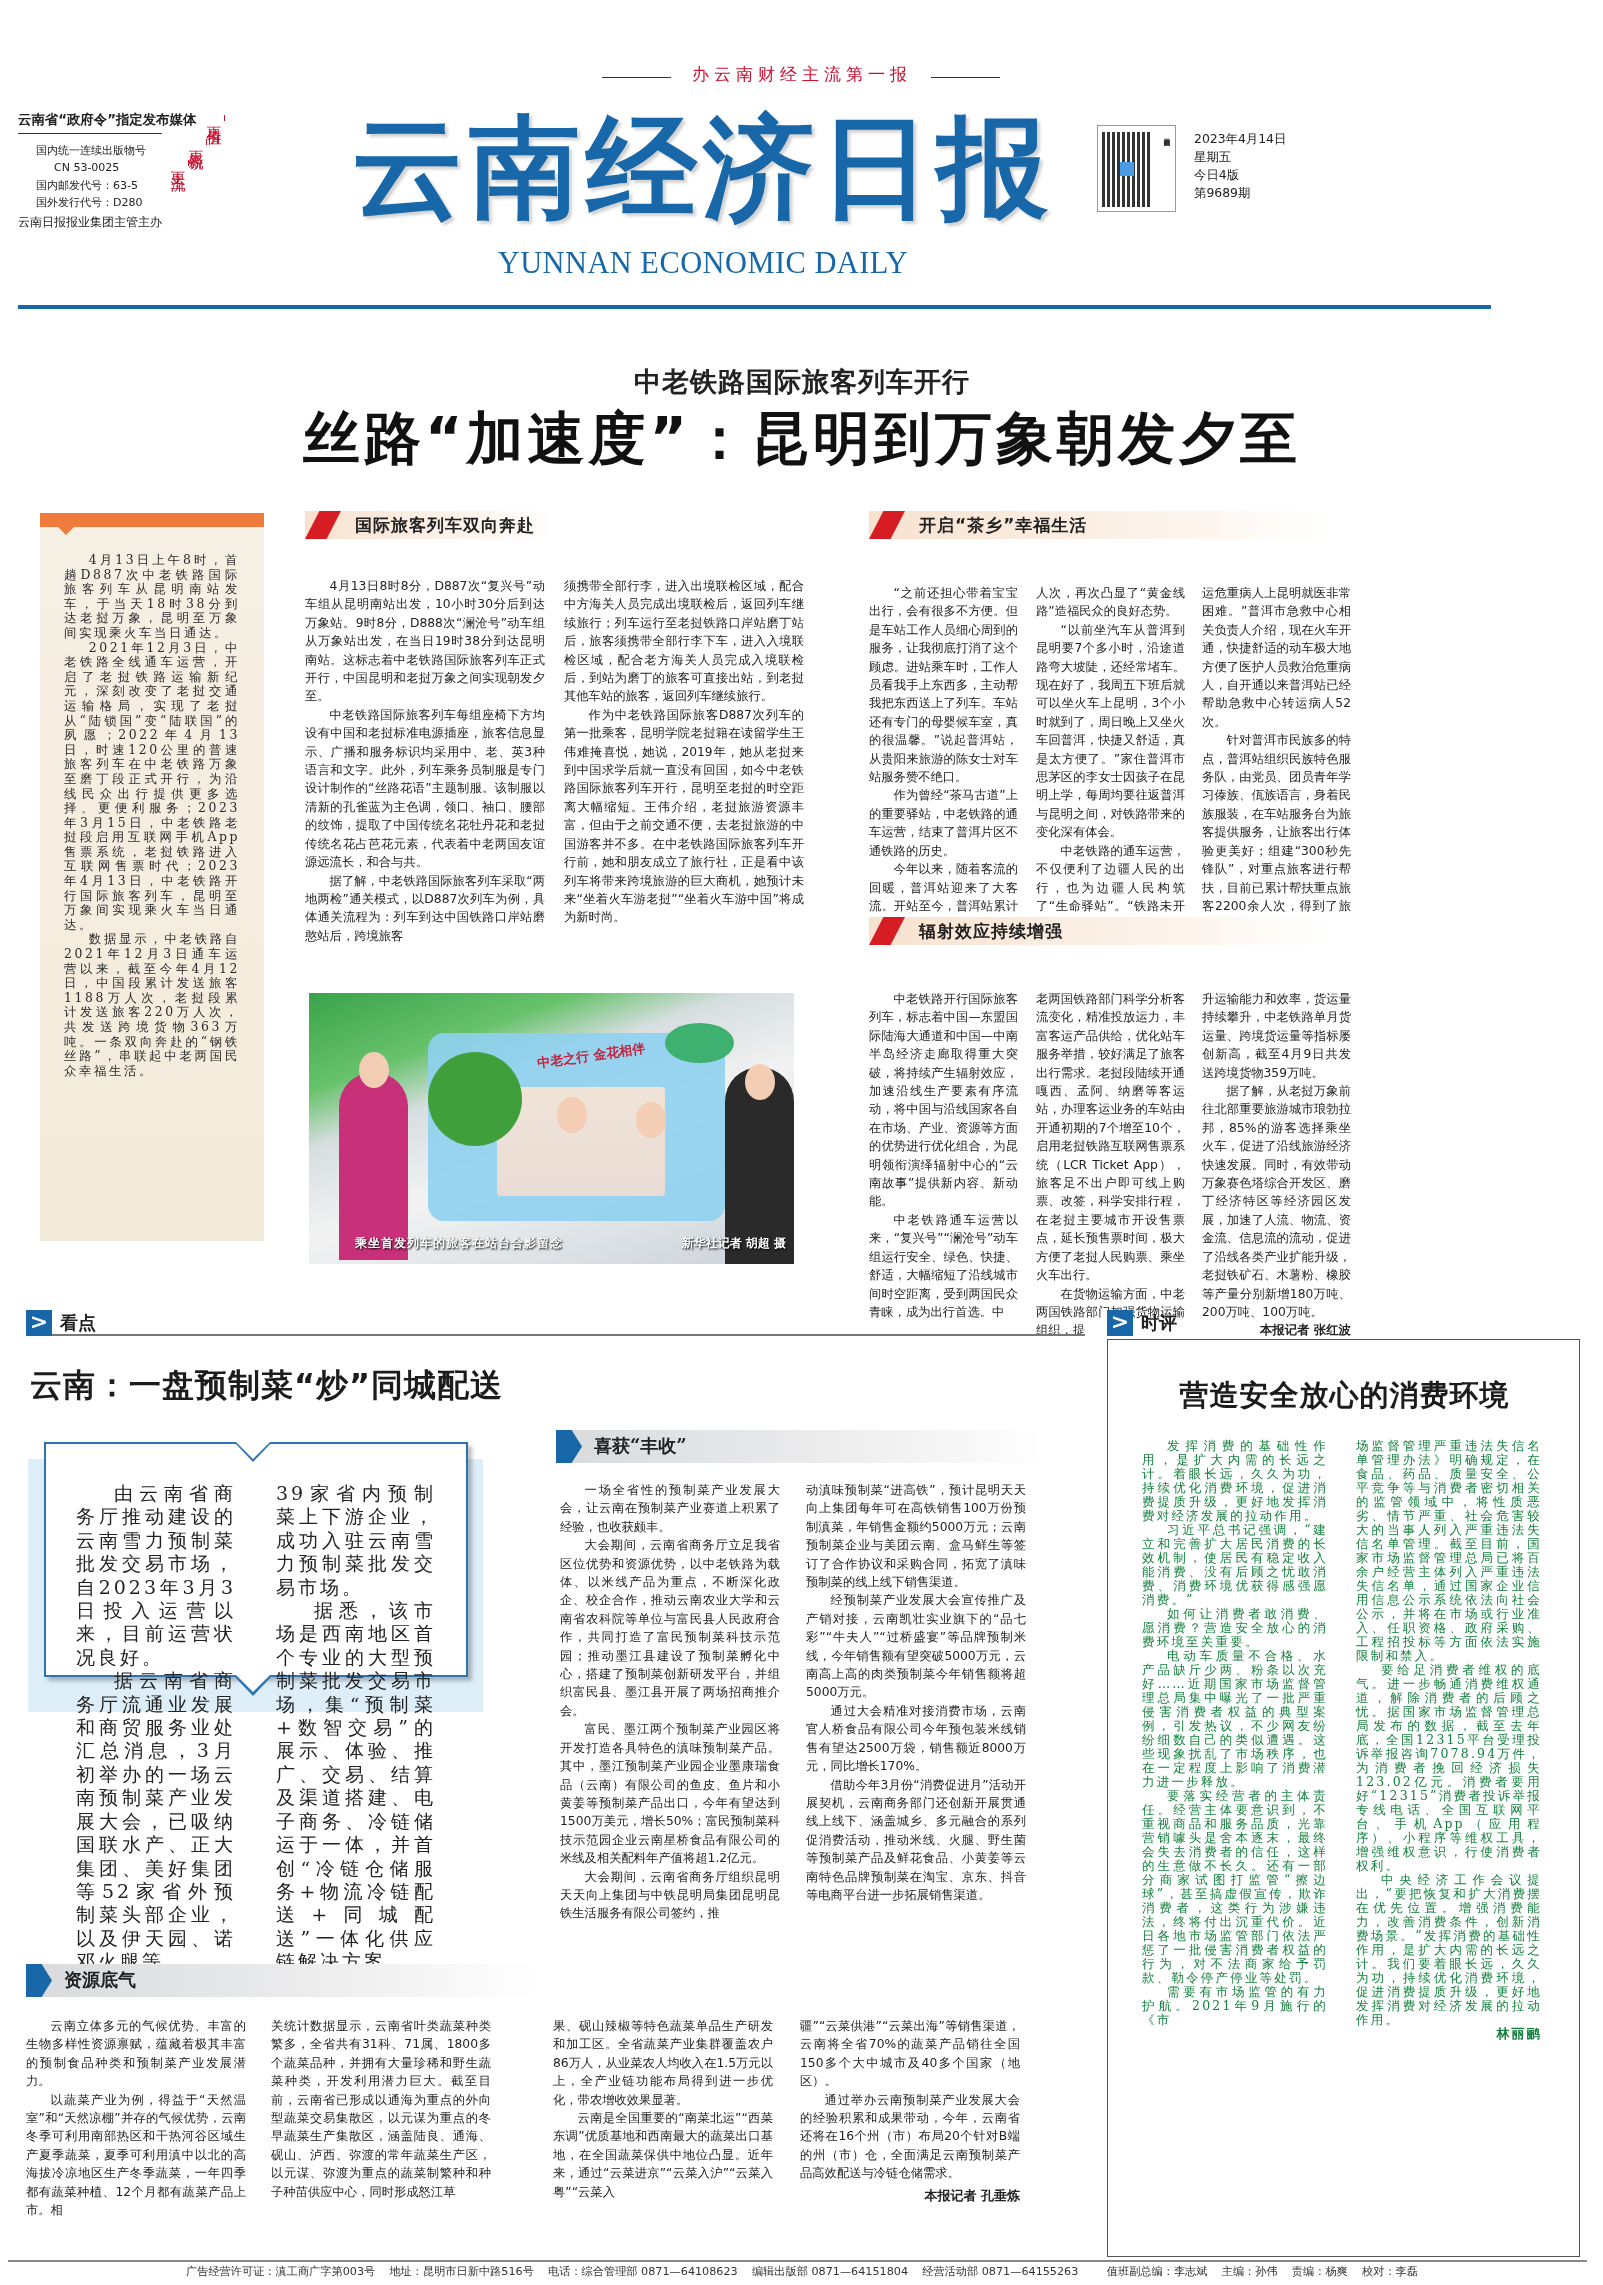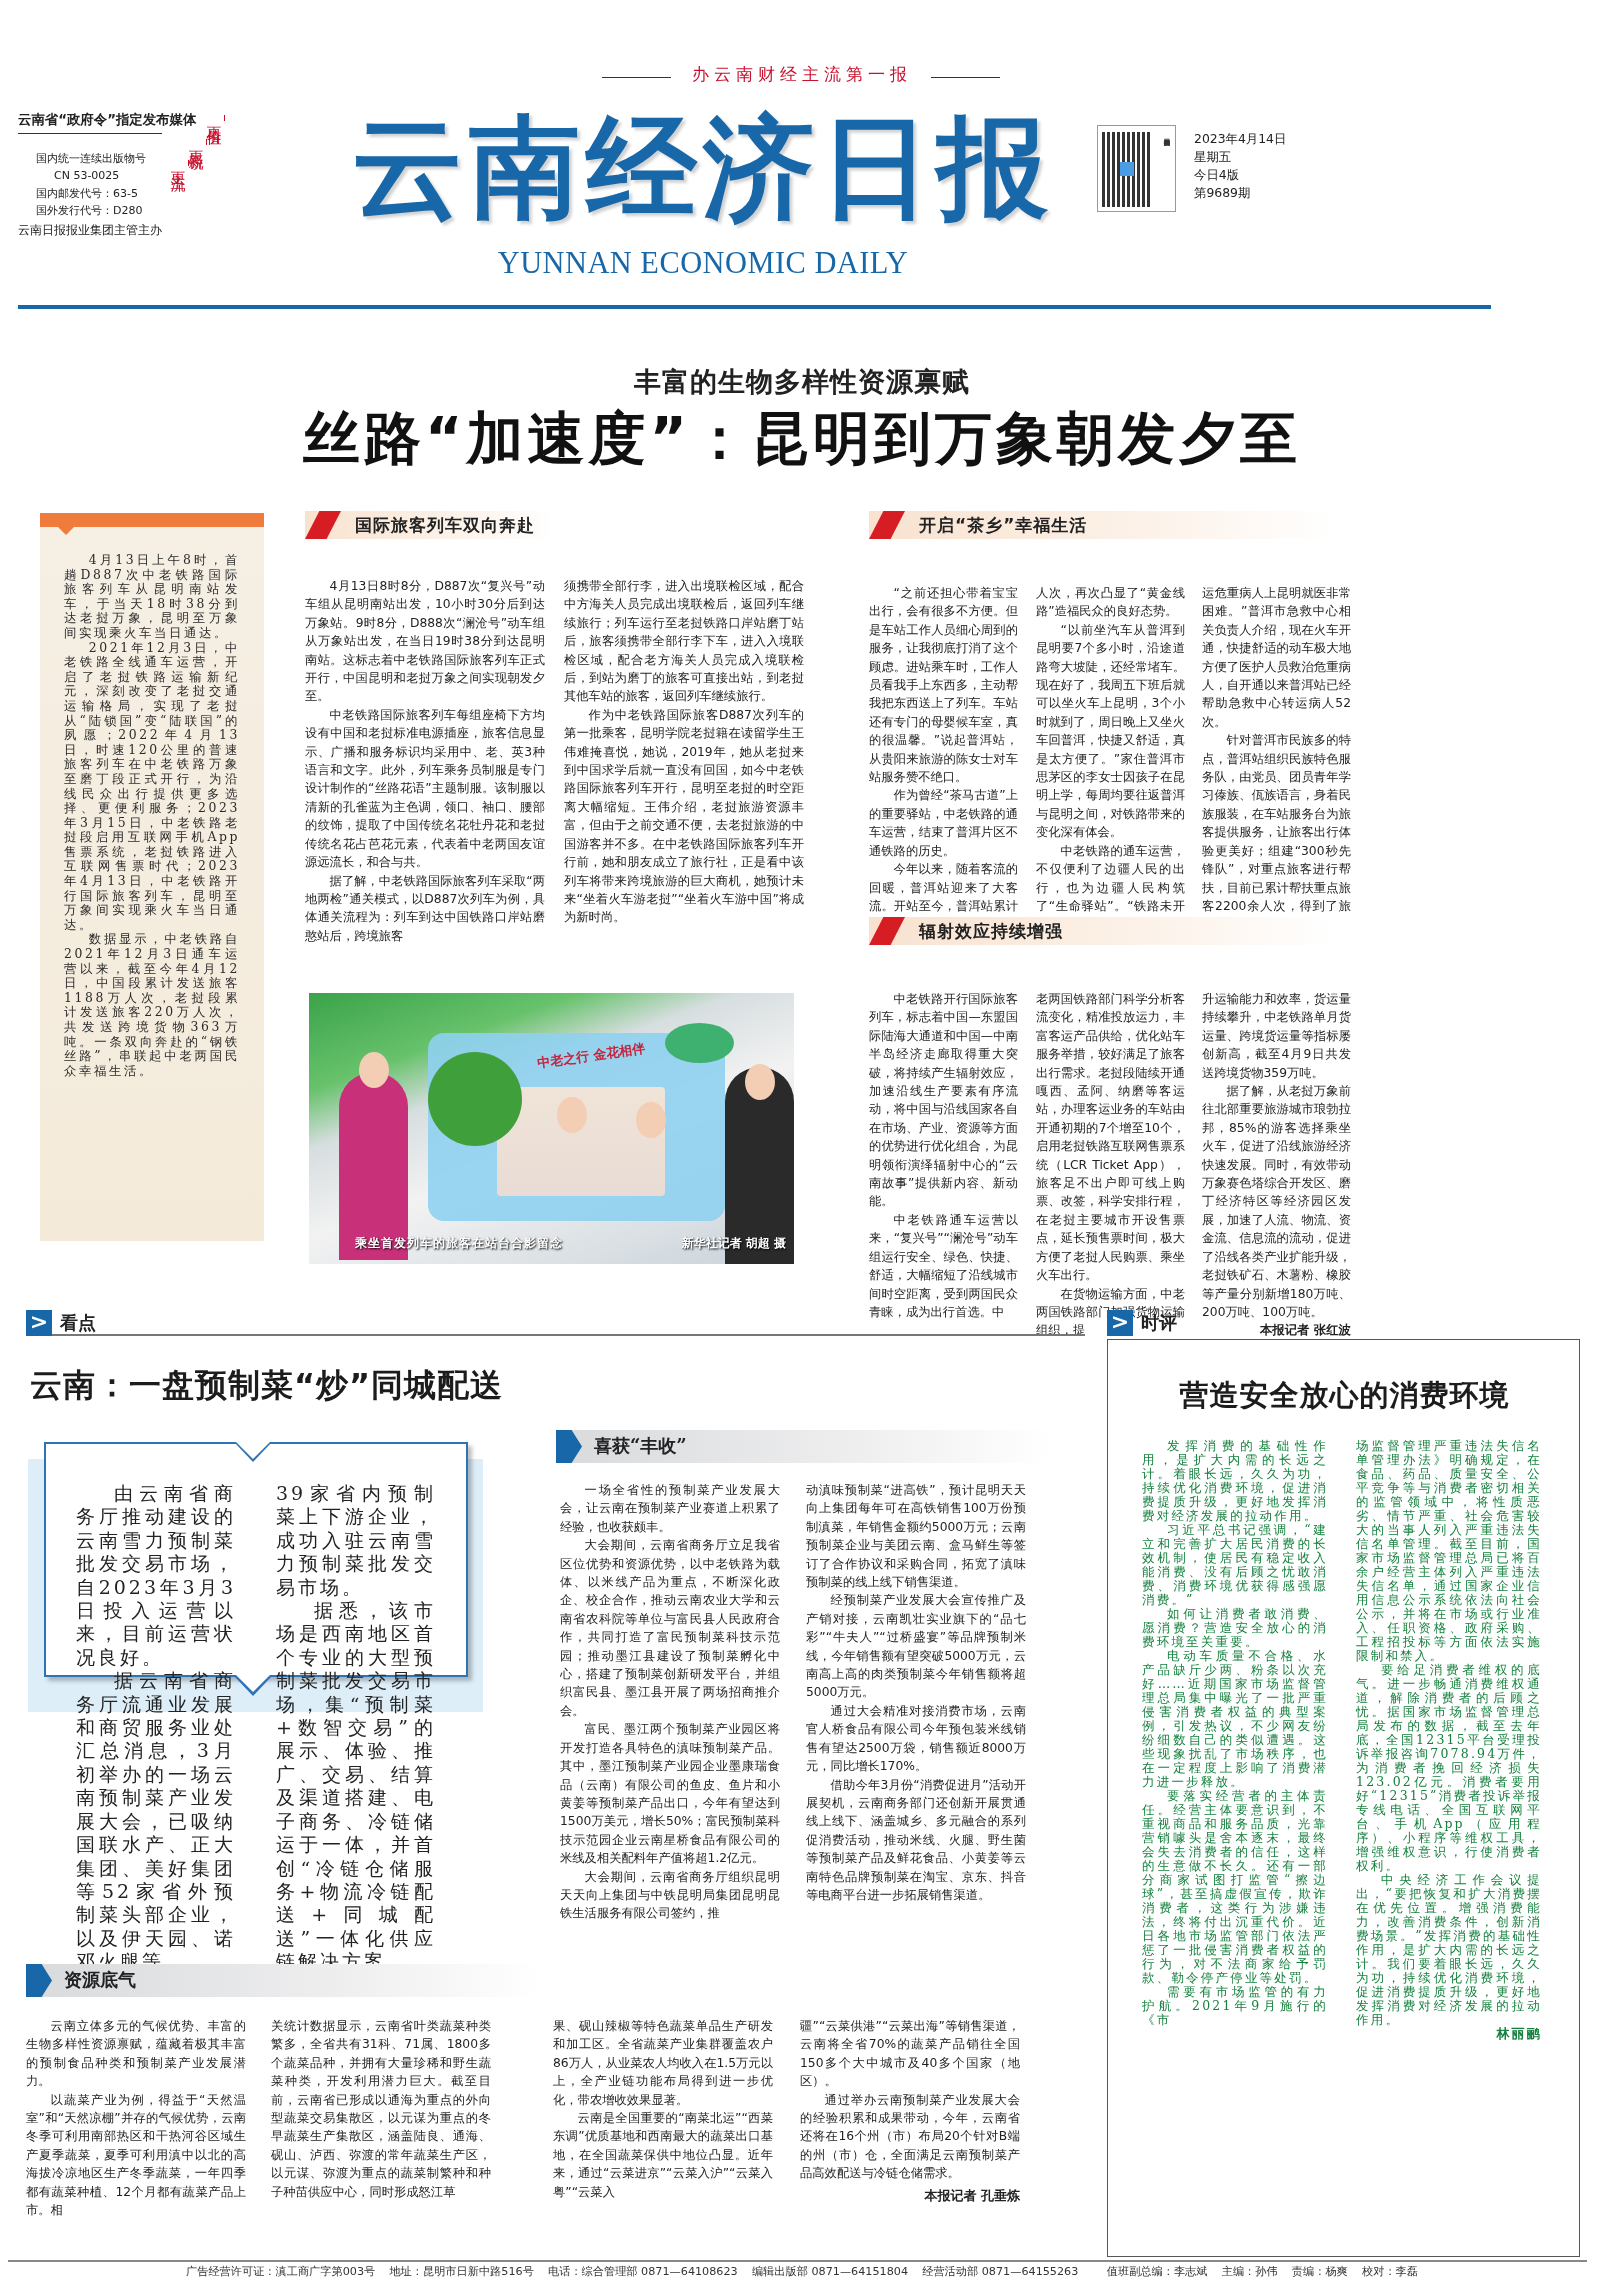--- a/index.html
+++ b/index.html
@@ -6,21 +6,21 @@
   html, body { width: 1604px; height: 2286px; background: #fff; overflow: hidden; }
   body { position: relative; font-family: "DejaVu Serif", "Liberation Serif", serif; color: #222; }
   p { text-indent: 2em; text-align: justify; }
   .serif { font-family: "DejaVu Serif", "Liberation Serif", serif; }
   .sans { font-family: "DejaVu Sans", "Liberation Sans", sans-serif; }
 
   
   .slogan-line { position:absolute; top:77px; height:1px; background:#333; width:69px; }
   .slogan { position:absolute; top:63px; left:0; width:1604px; text-align:center; color:#c8102e; font-size:17px; letter-spacing:5px; }
   .left-info { position:absolute; left:18px; top:111px; width:144px; font-size:13px; line-height:18px; }
-  .left-info .designated { font-size:13.4px; font-weight:bold; border-bottom:1px solid #333; padding-bottom:4px; margin-bottom:16px; white-space:nowrap;}
+  .left-info .designated { font-size:13.4px; font-weight:bold; border-bottom:1px solid #333; padding-bottom:4px; margin-bottom:8px; white-space:nowrap;}
   .left-info .pub { padding-left:18px; font-size:11px; line-height:17.3px; }
   .left-info .cn { padding-left:36px; }
   .left-info .owner { font-size:12px; margin-top:2px; }
   .motto { position:absolute; color:#c8102e; font-size:15px; writing-mode:vertical-rl; letter-spacing:2px; border-right:1px solid #c8102e; padding-right:2px; line-height:16px;}
   .logo-cn { position:absolute; left:297px; top:94px; width:812px; text-align:center; font-size:111px; font-weight:bold; color:#1868a9; letter-spacing:6px; font-family:"DejaVu Serif", serif; text-shadow:3px 3px 3px rgba(0,0,0,0.18); }
   .logo-en { position:absolute; left:297px; top:244px; width:812px; text-align:center; font-size:32px; color:#1868a9; font-family:"Liberation Serif", serif; letter-spacing:0.5px; transform:scaleX(0.95); }
   .rule-blue { position:absolute; left:18px; top:305px; width:1473px; height:4px; background:#1868a9; }
   .qr { position:absolute; left:1097px; top:125px; width:79px; height:87px; border:1px solid #999; background:#fff; }
   .qr .code { position:absolute; left:4px; top:6px; width:50px; height:75px; background:
      repeating-linear-gradient(90deg,#111 0 3px,#fff 3px 5px), #fff; opacity:.85;}
@@ -114,21 +114,21 @@
   <div class="qr-text">扫描二维码查阅更多新闻</div>
 </div>
 <div class="dateinfo">
   <div>2023年4月14日</div>
   <div>星期五</div>
   <div>今日4版</div>
   <div>第9689期</div>
 </div>
 <div class="rule-blue"></div>
 
-<div class="kicker">丰富的生物多样性资源禀赋</div>
+<div class="kicker">中老铁路国际旅客列车开行</div>
 <div class="headline">丝路“加速度”：昆明到万象朝发夕至</div>
 
 <div class="lead-box">
   <div class="bar"></div>
   <div class="tip"></div>
   <div class="txt serif">
     <p>4月13日上午8时，首趟D887次中老铁路国际旅客列车从昆明南站发车，于当天18时38分到达老挝万象，昆明至万象间实现乘火车当日通达。</p>
     <p>2021年12月3日，中老铁路全线通车运营，开启了老挝铁路运输新纪元，深刻改变了老挝交通运输格局，实现了老挝从“陆锁国”变“陆联国”的夙愿；2022年4月13日，时速120公里的普速旅客列车在中老铁路万象至磨丁段正式开行，为沿线民众出行提供更多选择、更便利服务；2023年3月15日，中老铁路老挝段启用互联网手机App售票系统，老挝铁路进入互联网售票时代；2023年4月13日，中老铁路开行国际旅客列车，昆明至万象间实现乘火车当日通达。</p>
     <p>数据显示，中老铁路自2021年12月3日通车运营以来，截至今年4月12日，中国段累计发送旅客1188万人次，老挝段累计发送旅客220万人次，共发送跨境货物363万吨。一条双向奔赴的“钢铁丝路”，串联起中老两国民众幸福生活。</p>
   </div>

